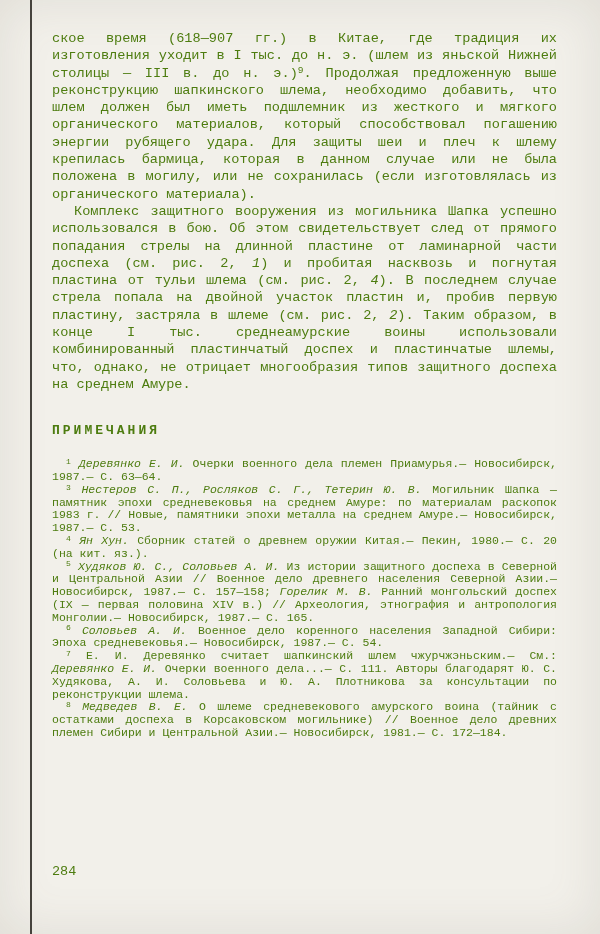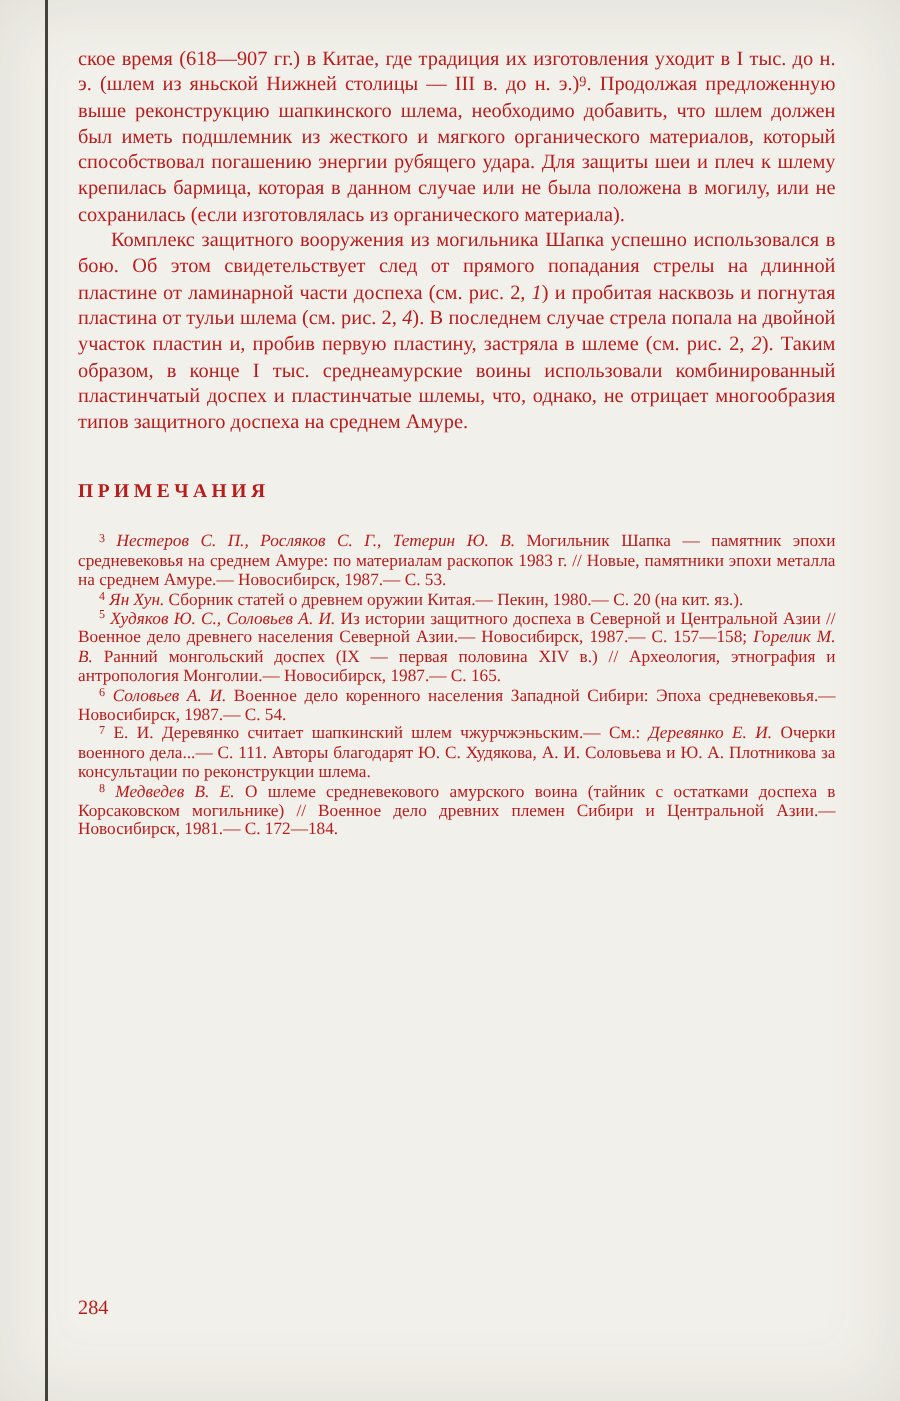--- a/index.html
+++ b/index.html
@@ -9,22 +9,22 @@
     height: 934px;
     overflow: hidden;
     background: #e9e7e2;
   }
   .page {
     position: relative;
     width: 600px;
     height: 934px;
     background: #f2f0ea;
     box-shadow: inset 0 0 50px rgba(115, 105, 90, 0.14);
-    font-family: Liberation Serif, serif;
-    color: #b91c1c;
+    font-family: Liberation Mono, monospace;
+    color: #4d7c0f;
   }
   .scan-line {
     position: absolute;
     left: 30px;
     top: 0;
     width: 2px;
     height: 934px;
     background: #45423c;
   }
   .content {
@@ -77,20 +77,21 @@
 
 <div class="page">
   <div class="scan-line"></div>
   <main class="content">
     <section id="body-text">
         <p class="body-para"><span>ское время (618—907 гг.) в Китае, где традиция их изготовления уходит в I тыс. до н. э. (шлем из яньской Нижней столицы — III в. до н. э.)</span><sup>9</sup><span>. Продолжая предложенную выше реконструкцию шапкинского шлема, необходимо добавить, что шлем должен был иметь подшлемник из жесткого и мягкого органического материалов, который способствовал погашению энергии рубящего удара. Для защиты шеи и плеч к шлему крепилась бармица, которая в данном случае или не была положена в могилу, или не сохранилась (если изготовлялась из органического материала).</span></p>
         <p class="body-para indent"><span>Комплекс защитного вооружения из могильника Шапка успешно использовался в бою. Об этом свидетельствует след от прямого попадания стрелы на длинной пластине от ламинарной части доспеха (см. рис. 2, </span><em>1</em><span>) и пробитая насквозь и погнутая пластина от тульи шлема (см. рис. 2, </span><em>4</em><span>). В последнем случае стрела попала на двойной участок пластин и, пробив первую пластину, застряла в шлеме (см. рис. 2, </span><em>2</em><span>). Таким образом, в конце I тыс. среднеамурские воины использовали комбинированный пластинчатый доспех и пластинчатые шлемы, что, однако, не отрицает многообразия типов защитного доспеха на среднем Амуре.</span></p>
       </section>
     <h2 class="notes-heading">ПРИМЕЧАНИЯ</h2>
     <section id="footnotes">
+        <p class="fn"><sup>1</sup><em> Деревянко Е. И.</em><span> Очерки военного дела племен Приамурья.— Новосибирск, 1987.— С. 63—64.</span></p>
         <p class="fn"><sup>3</sup><em> Нестеров С. П., Росляков С. Г., Тетерин Ю. В.</em><span> Могильник Шапка — памятник эпохи средневековья на среднем Амуре: по материалам раскопок 1983 г. // Новые, памятники эпохи металла на среднем Амуре.— Новосибирск, 1987.— С. 53.</span></p>
         <p class="fn"><sup>4</sup><em> Ян Хун.</em><span> Сборник статей о древнем оружии Китая.— Пекин, 1980.— С. 20 (на кит. яз.).</span></p>
         <p class="fn"><sup>5</sup><em> Худяков Ю. С., Соловьев А. И.</em><span> Из истории защитного доспеха в Северной и Центральной Азии // Военное дело древнего населения Северной Азии.— Новосибирск, 1987.— С. 157—158; </span><em>Горелик М. В.</em><span> Ранний монгольский доспех (IX — первая половина XIV в.) // Археология, этнография и антропология Монголии.— Новосибирск, 1987.— С. 165.</span></p>
         <p class="fn"><sup>6</sup><em> Соловьев А. И.</em><span> Военное дело коренного населения Западной Сибири: Эпоха средневековья.— Новосибирск, 1987.— С. 54.</span></p>
         <p class="fn"><sup>7</sup><span> Е. И. Деревянко считает шапкинский шлем чжурчжэньским.— См.: </span><em>Деревянко Е. И.</em><span> Очерки военного дела...— С. 111. Авторы благодарят Ю. С. Худякова, А. И. Соловьева и Ю. А. Плотникова за консультации по реконструкции шлема.</span></p>
         <p class="fn"><sup>8</sup><em> Медведев В. Е.</em><span> О шлеме средневекового амурского воина (тайник с остатками доспеха в Корсаковском могильнике) // Военное дело древних племен Сибири и Центральной Азии.— Новосибирск, 1981.— С. 172—184.</span></p>
       </section>
   </main>
   <div class="page-number">284</div>
 </div>

